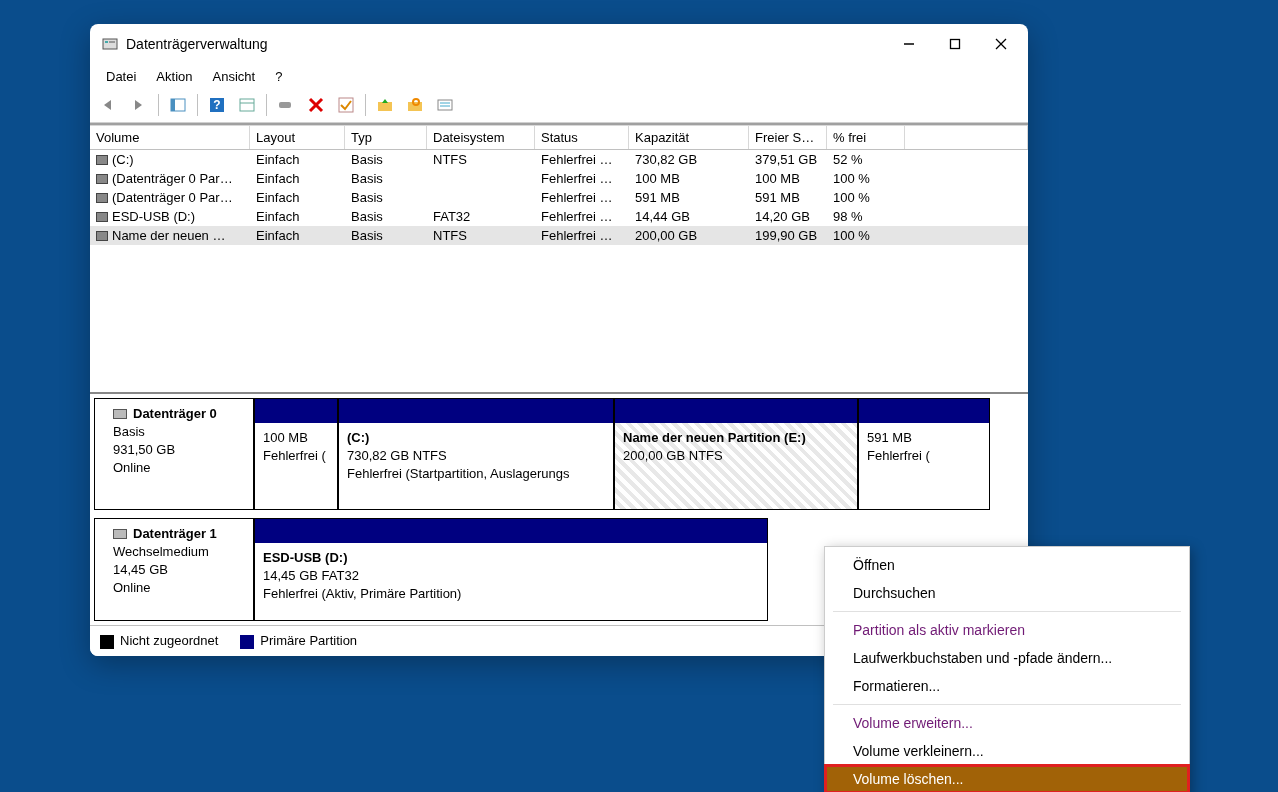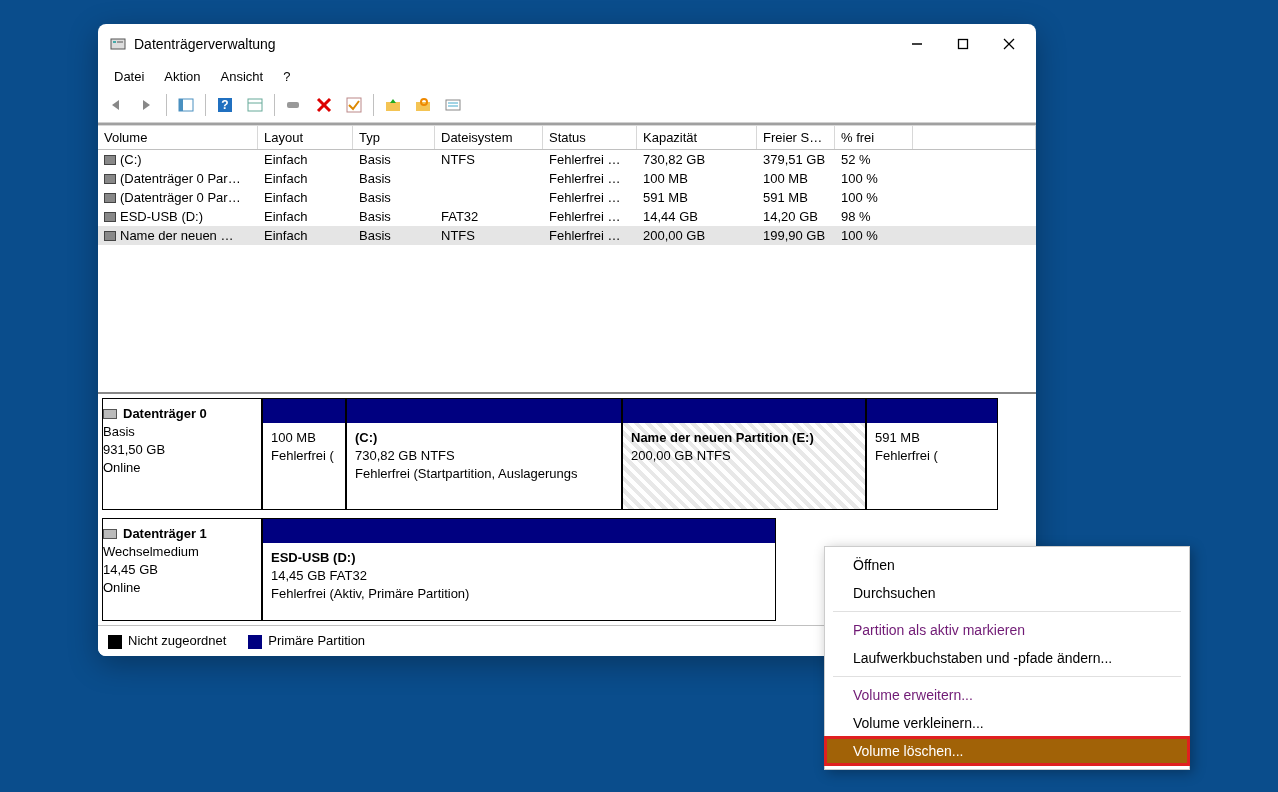--- a/index.html
+++ b/index.html
@@ -8,21 +8,21 @@
     background: #0a4d8c;
     font-family: 'Segoe UI', Tahoma, sans-serif;
     font-size: 13px;
     width: 1278px;
     height: 792px;
     position: relative;
     overflow: hidden;
   }
   .window {
     position: absolute;
-    left: 98px;
+    left: 90px;
     top: 24px;
     width: 938px;
     height: 632px;
     background: #fff;
     border-radius: 8px;
     box-shadow: 0 8px 30px rgba(0,0,0,0.3);
     display: flex;
     flex-direction: column;
     overflow: hidden;
   }
@@ -108,21 +108,21 @@
   }
   .diskrow {
     display:flex;
     gap:0;
     height:130px;
   }
   .diskrow.small { height:120px; }
   .diskinfo {
     width:160px;
     border:1px solid #000;
-    padding:6px 0;
+    padding:6px 18px;
     background:#fff;
     font-size:13px;
     line-height:1.4;
   }
   .diskinfo .diskicon { display:inline-block; width:14px; height:10px; background:#bbb; border:1px solid #555; margin-right:6px; vertical-align:middle; }
   .diskinfo .dname { font-weight:bold; }
   .partitions {
     flex:1;
     display:flex;
     position:relative;
@@ -421,17 +421,18 @@
     <span><span class="legsw" style="background:#000080"></span><span>Primäre Partition</span></span>
   </div>
 </div>
 
 <div class="contextmenu">
   <div class="cmi">Öffnen</div>
   <div class="cmi">Durchsuchen</div>
   <div class="cmsep"></div>
   <div class="cmi disabled">Partition als aktiv markieren</div>
   <div class="cmi">Laufwerkbuchstaben und -pfade ändern...</div>
+  <div class="cmi">Formatieren...</div>
   <div class="cmsep"></div>
   <div class="cmi disabled">Volume erweitern...</div>
   <div class="cmi">Volume verkleinern...</div>
   <div class="cmi hot">Volume löschen...</div>
 </div>
 
 </body></html>

